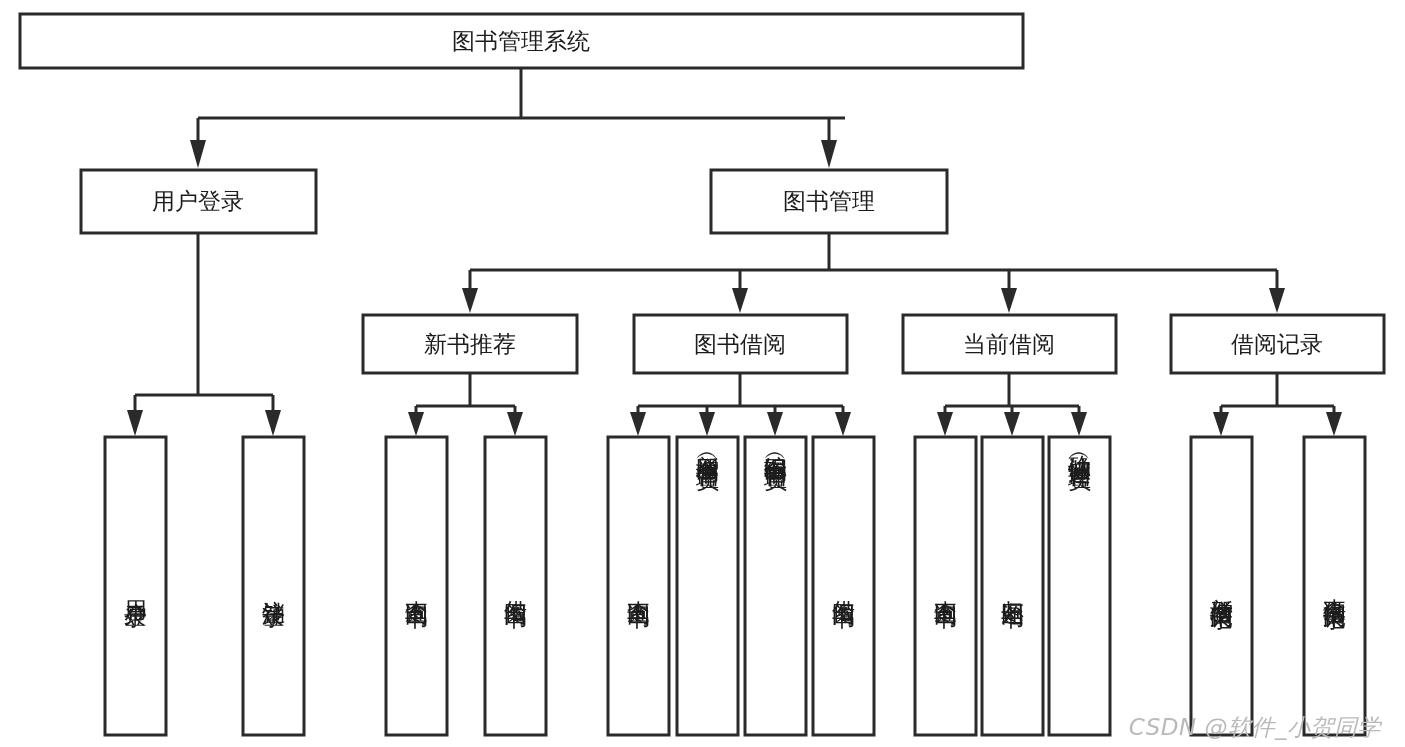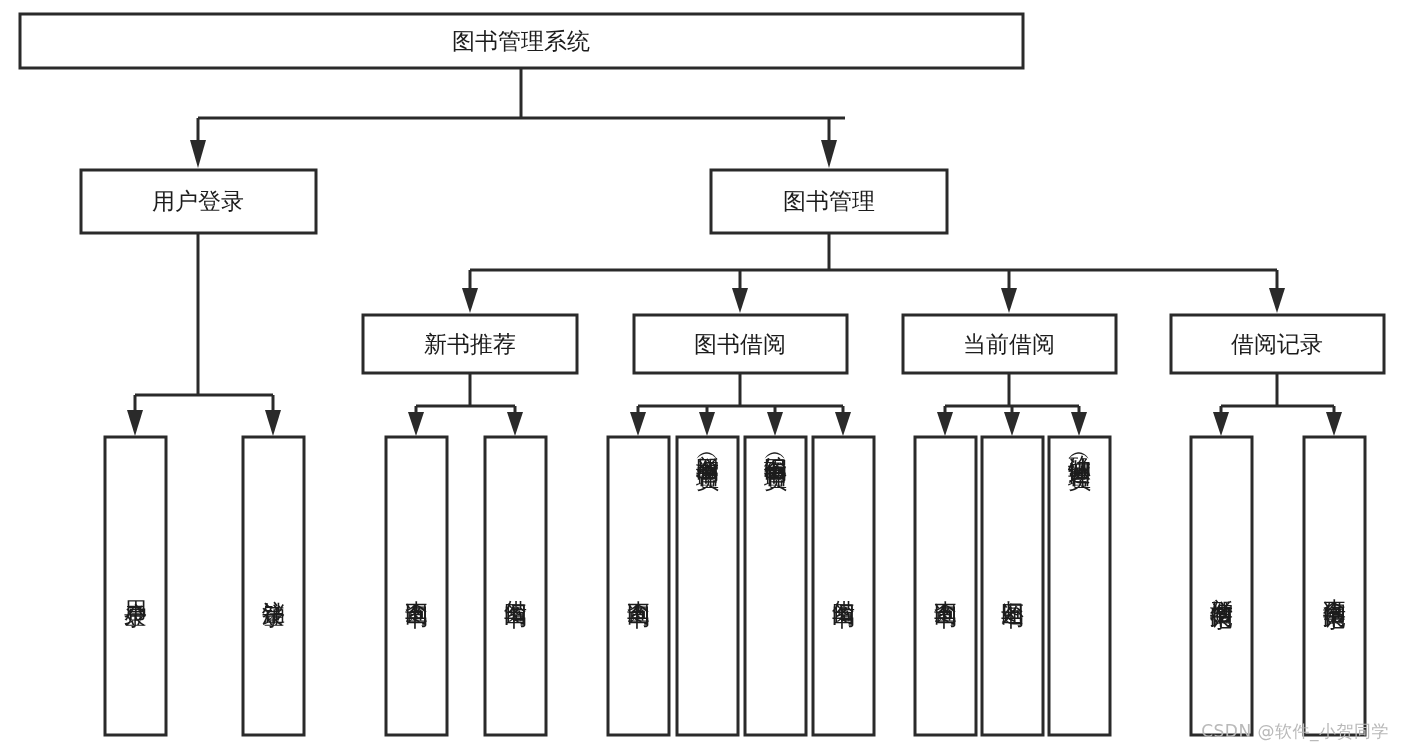--- a/index.html
+++ b/index.html
@@ -61,27 +61,28 @@
     font-family: "DejaVu Sans", "Liberation Sans", sans-serif;
     font-size: 23px;
     line-height: 1.08;
     color: #1c1c1c;
     letter-spacing: 2px;
     white-space: nowrap;
     text-align: center;
   }
   .watermark {
     position: absolute;
-    right: 16px;
+    right: 24px;
     bottom: 4px;
     font-family: "DejaVu Sans", "Liberation Sans", sans-serif;
-    font-size: 17px;
+    font-size: 23px;
     color: #b9b9b9;
     letter-spacing: 0.5px;
     user-select: none;
+    font-style: italic;
   }
 </style>
 </head>
 <body>
 
 <div id="diagram-root">
 
   <svg class="flow" viewBox="0 0 1405 747" xmlns="http://www.w3.org/2000/svg">
 
     <g>

